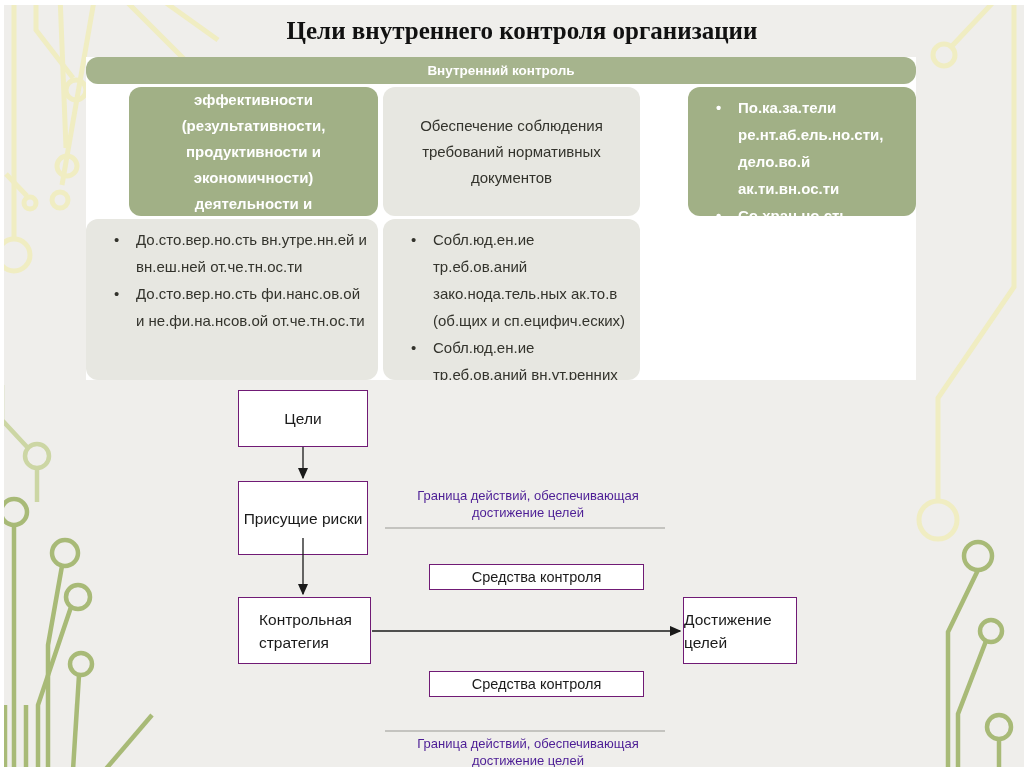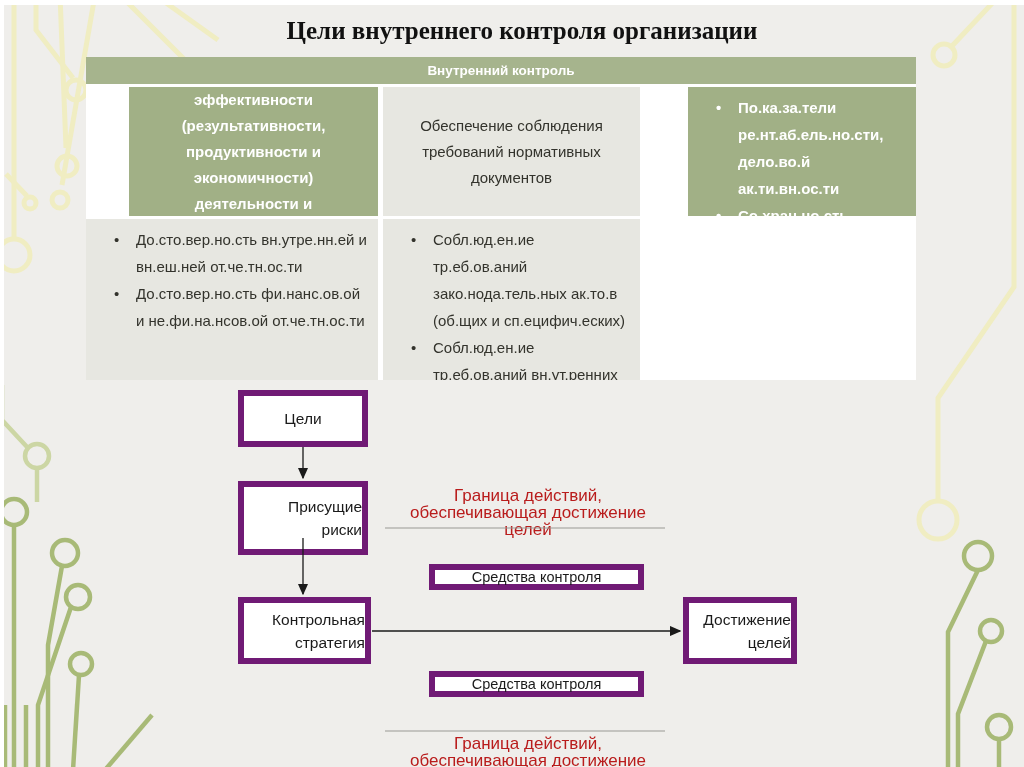--- a/index.html
+++ b/index.html
@@ -10,46 +10,46 @@
   .bg-decor { position:absolute; left:0; top:0; width:1024px; height:767px; z-index:0; }
   .edge-strip-left { position:absolute; left:0; top:0; width:4px; height:767px; background:#ffffff; z-index:1; }
   .edge-strip-top { position:absolute; left:0; top:0; width:1024px; height:5px; background:#ffffff; z-index:1; }
 
   .title { position:absolute; left:0; top:17px; width:1024px; text-align:center; z-index:2;
            font-family:"Liberation Serif", serif; font-weight:bold; font-size:25px; color:#111;padding-left:20px; }
 
   .ic-table { position:absolute; left:86px; top:57px; width:830px; z-index:2;
               display:grid; grid-template-columns:292px 257px 271px; grid-template-rows:27px 129px 161px;
               column-gap:5px; row-gap:3px; background:#ffffff; }
-  .cell { overflow:hidden; }
+  .cell { overflow:hidden;border-radius:12px; }
   .cell-topbar { grid-column:1 / span 3; background:#a6b48d; color:#fff; font-weight:bold; font-size:13.5px;
                  display:flex; align-items:center; justify-content:center; }
   .cell-green { background:#a1b086; color:#ffffff;margin-left:43px; }
   .cell-light { background:#e7e7e1; color:#33332c; }
   .cell-colheader { display:flex; align-items:center; justify-content:center; text-align:center;
                     font-size:15px; line-height:26px; padding:0 16px; }
   .cell-colheader.cell-green { font-weight:bold; }
   .cell-body { padding-top:7px; font-size:15px; line-height:27px; }
   .cell-body.cell-green { font-weight:bold; }
   .cell-body ul { list-style:none; }
   .cell-body li { position:relative; padding-left:50px; padding-right:8px; }
   .cell-body li::before { content:"\2022"; position:absolute; left:28px; top:0; }
 
-  .fc-box { position:absolute; z-index:2; background:#ffffff; border:6px solid #701a75; color:#1a1a1a;
-            display:flex; align-items:center; justify-content:center; text-align:right;
+  .fc-box { position:absolute; z-index:2; background:#ffffff; border:1px solid #701a75; color:#1a1a1a;
+            display:flex; align-items:center; justify-content:center; text-align:left;
             font-size:15.5px; line-height:23px; }
   .fc-goals      { left:238px; top:390px; width:130px; height:57px; }
   .fc-risks      { left:238px; top:481px; width:130px; height:74px; }
   .fc-strategy   { left:238px; top:597px; width:133px; height:67px;padding-left:20px; }
   .fc-achieve    { left:683px; top:597px; width:114px; height:67px; }
   .fc-controls-a { left:429px; top:564px; width:215px; height:26px; font-size:14.5px; }
   .fc-controls-b { left:429px; top:671px; width:215px; height:26px; font-size:14.5px; }
 
   .boundary-label { position:absolute; z-index:2; width:286px; left:385px; text-align:center;
-                    font-size:17px; line-height:17px; color:#b91c1c; }
+                    font-size:13px; line-height:17px; color:#4c1d95; }
   .boundary-top    { top:487px; }
   .boundary-bottom { top:735px; }
 
   .arrow-layer { position:absolute; left:0; top:0; width:1024px; height:767px; z-index:3; pointer-events:none; }
 </style>
 </head>
 <body>
 
 <div class="slide">
 

